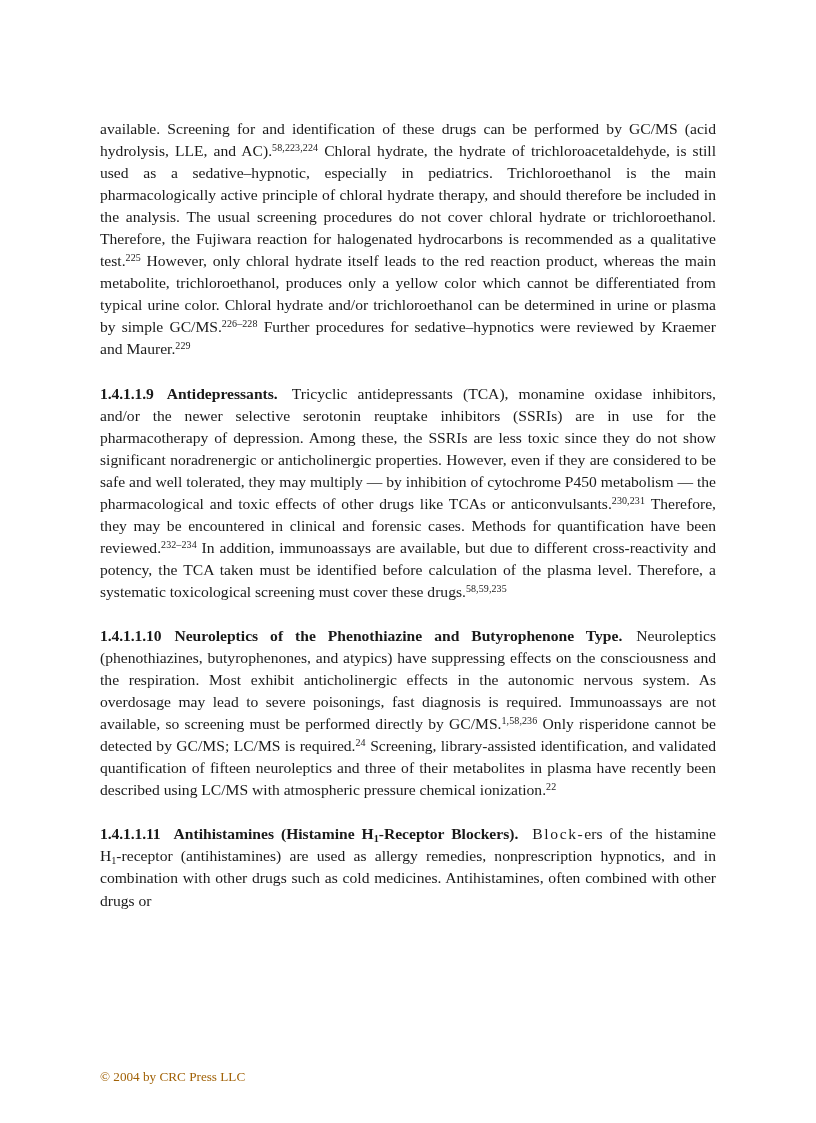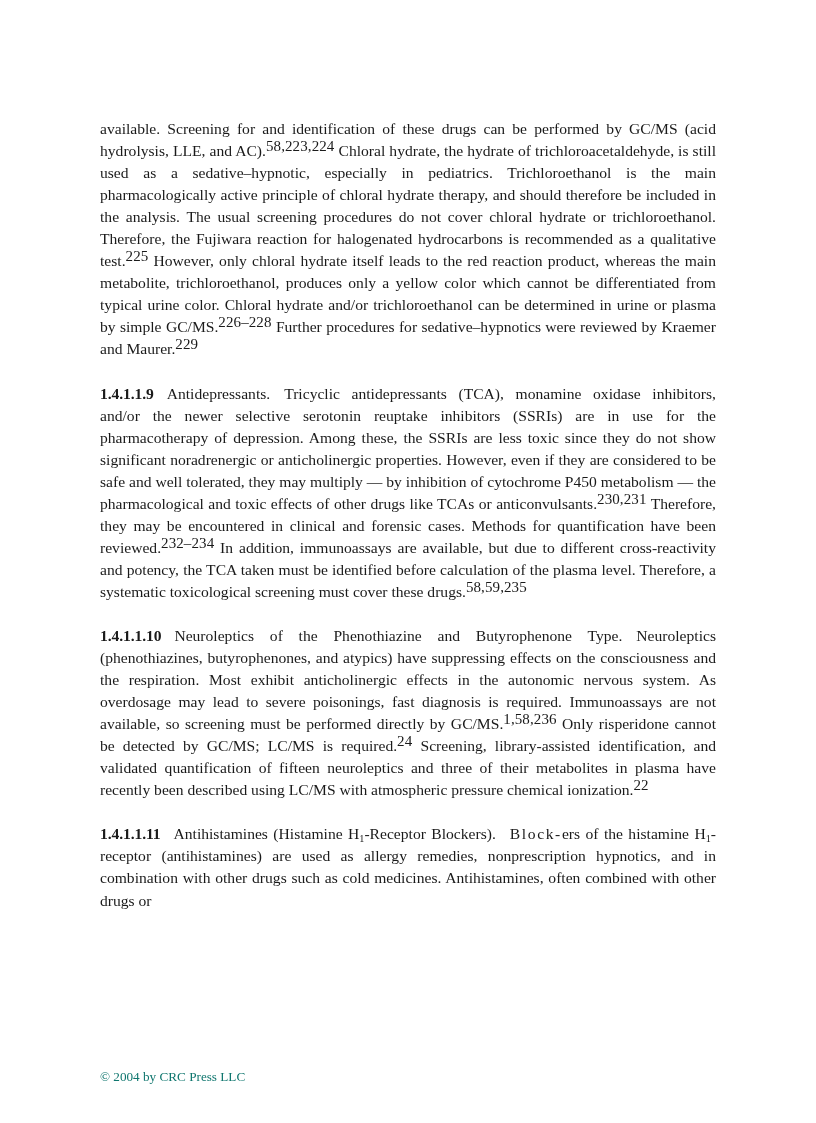--- a/index.html
+++ b/index.html
@@ -57,29 +57,29 @@
     text-justify: inter-word;
   }
 
   
   .sec-num {
     font-weight: bold;
     letter-spacing: -0.1px;
     font-family: Liberation Serif, serif;
   }
   .sec-title {
-    font-weight: normal;
+    font-weight: bold;
   }
   
   .gap-sm { display: inline-block; width: 13px; }
   
   .gap-lg { display: inline-block; width: 14px; }
 
   sup.ref {
-    font-size: 15px;
+    font-size: 10px;
     line-height: 0;
     vertical-align: 5.5px;
     letter-spacing: 0.1px;
   }
 
   sub.sbs {
     font-size: 10.2px;
     line-height: 0;
     vertical-align: -3px;
   }
@@ -88,21 +88,21 @@
     letter-spacing: 1.6px;
   }
 
   .footer {
     position: absolute;
     left: 100px;
     top: 1069px;
     font-size: 13.2px;
     line-height: 16px;
     font-family: "Liberation Serif", "DejaVu Serif", serif;
-    color: #0f766e;
+    color: #a16207;
     white-space: nowrap;
   }
 </style>
 </head>
 <body>
 
 <div class="page">
 
   <div class="content">
 

